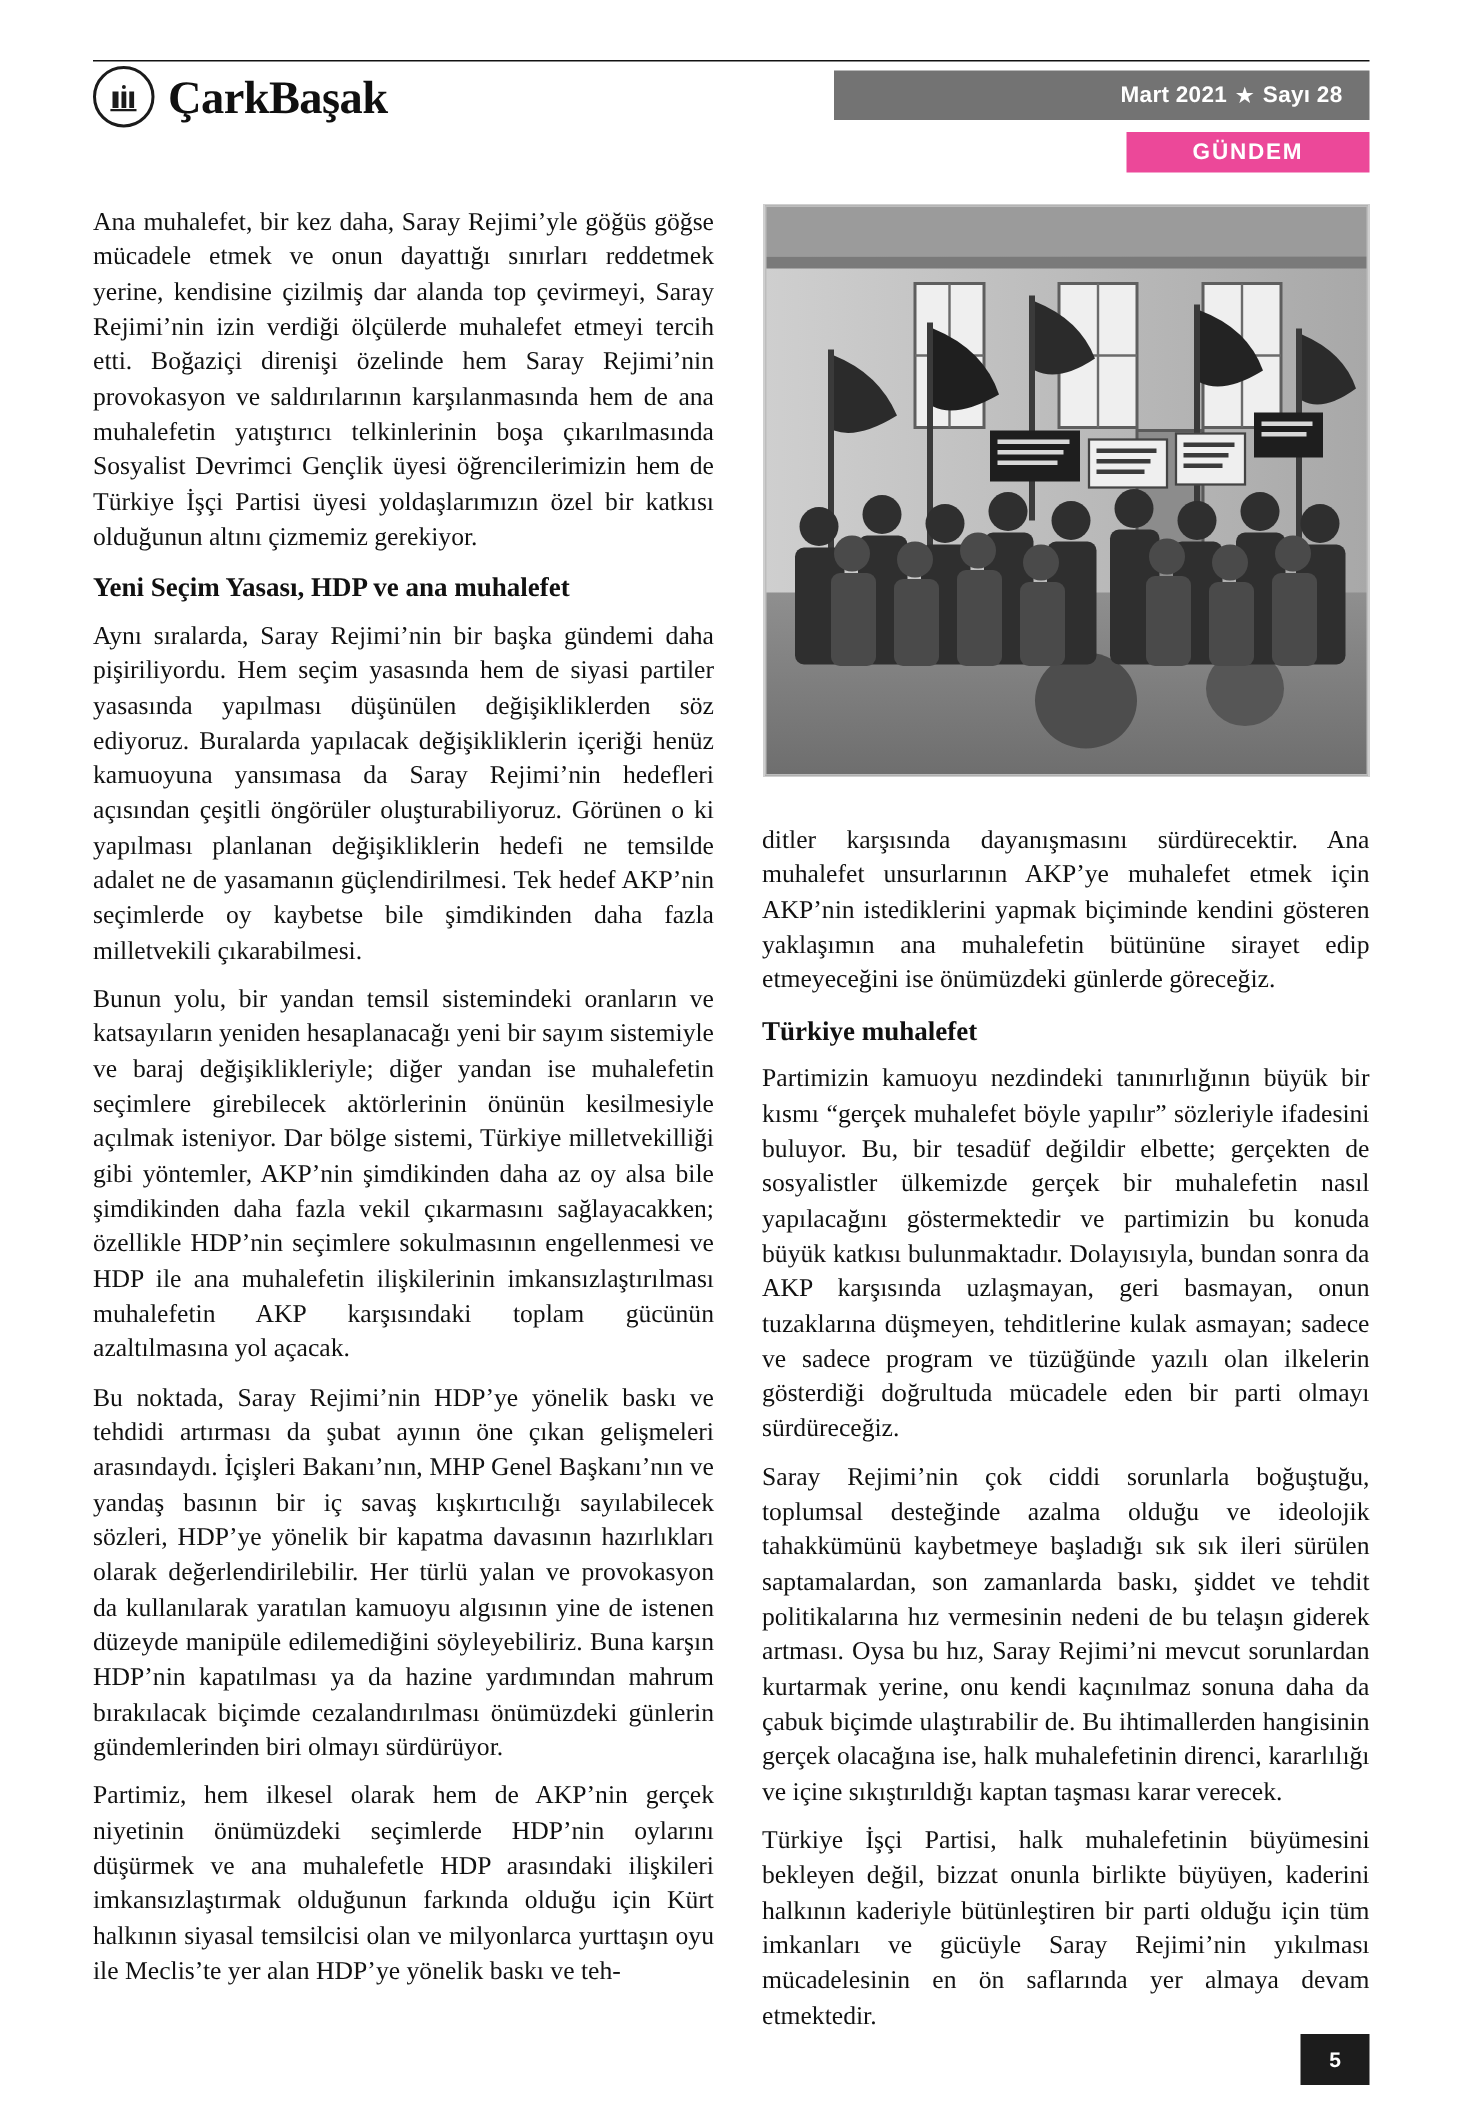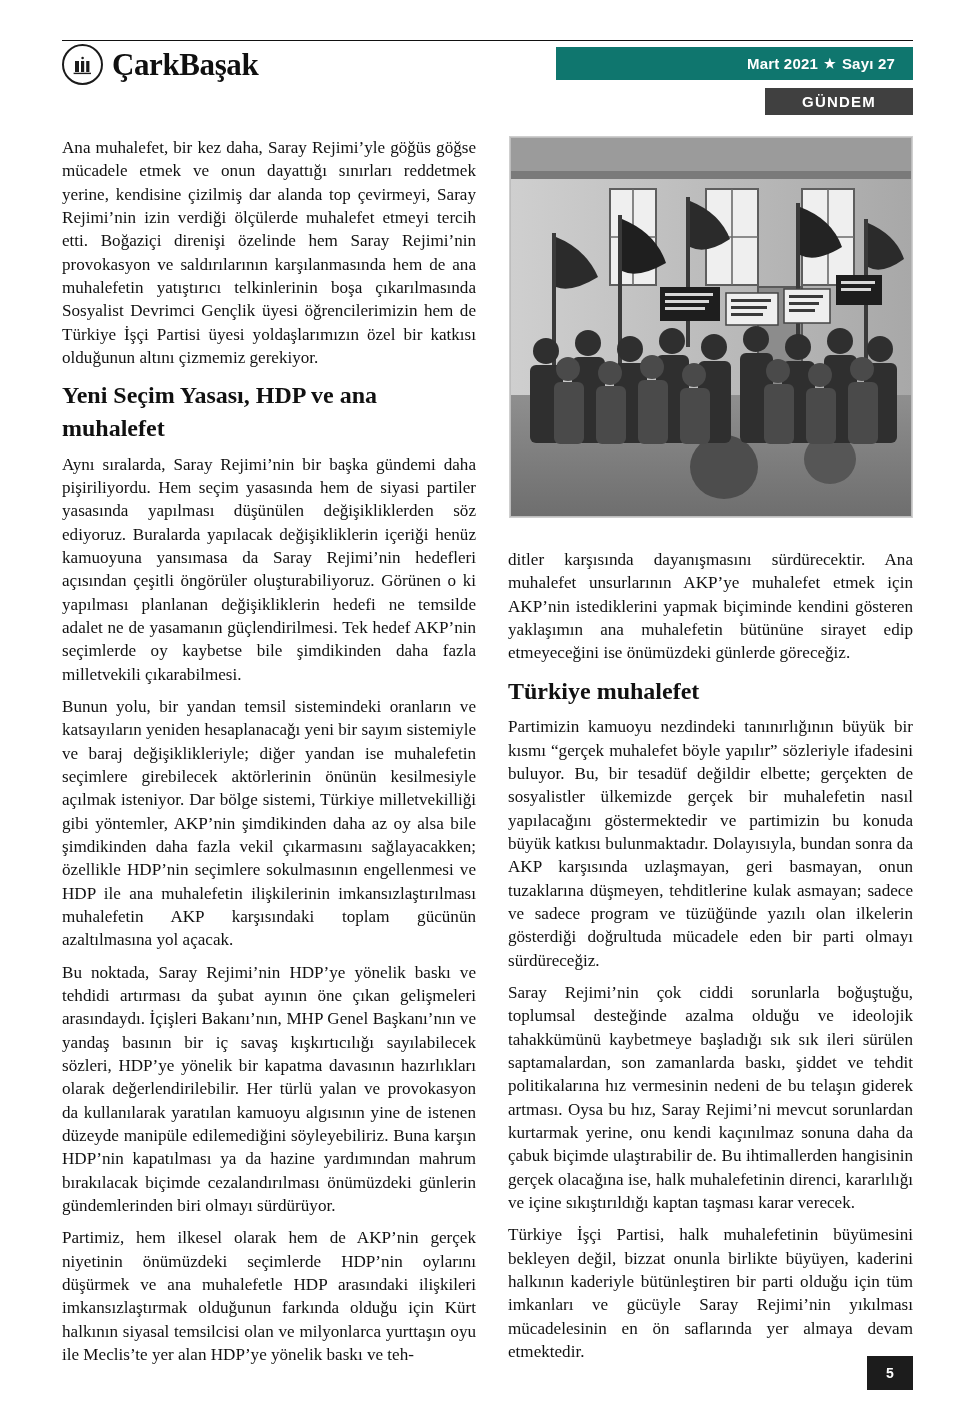--- a/index.html
+++ b/index.html
@@ -60,40 +60,40 @@
     color: #101010;
   }
   .brand .b1 { font-weight: 700; }
   .brand .b2 { font-weight: 700; }
   .issue-bar {
     position: absolute;
     right: 62px;
     top: 47px;
     width: 357px;
     height: 33px;
-    background: #0f766e;
+    background: #737373;
     color: #fff;
     display: flex;
     align-items: center;
     justify-content: flex-end;
     padding-right: 18px;
     box-sizing: border-box;
     font-family: "Liberation Sans", sans-serif;
     font-size: 15px;
     font-weight: 700;
     letter-spacing: 0.2px;
   }
   .issue-bar .star { margin: 0 6px; font-size: 13px; }
   .section-tag {
     position: absolute;
     right: 62px;
     top: 88px;
-    width: 148px;
+    width: 162px;
     height: 27px;
-    background: #404040;
+    background: #ec4899;
     color: #fff;
     display: flex;
     align-items: center;
     justify-content: center;
     font-family: "Liberation Sans", sans-serif;
     font-weight: 700;
     font-size: 15px;
     letter-spacing: 1.2px;
   }
 
@@ -110,21 +110,21 @@
   .col-right { left: 508px; top: 548px; width: 405px; }
 
   .col p {
     margin: 0 0 9px 0;
     text-indent: 0;
     -webkit-hyphens: auto;
     hyphens: auto;
   }
   .subhead {
     font-weight: 700;
-    font-size: 24px;
+    font-size: 18px;
     margin: 10px 0 8px 0;
     text-align: left;
   }
 
   
   .photo {
     position: absolute;
     left: 509px;
     top: 136px;
     width: 404px;
@@ -170,21 +170,21 @@
           <path d="M4.6 22.4 L22 22.4" stroke="#1b1b1b" stroke-width="1.4"></path>
         </g>
       </svg>
     </span>
     <span class="brand"><span class="b1">Çark</span><span class="b2">Başak</span></span>
   </div>
 
   <div class="issue-bar">
     <span>Mart 2021</span>
     <span class="star">★</span>
-    <span>Sayı 27</span>
+    <span>Sayı 28</span>
   </div>
 
   <div class="section-tag">GÜNDEM</div>
 </div>
 
 <div class="photo">
   <svg width="402" height="380" viewBox="0 0 402 380" aria-hidden="true">
     <defs>
       <linearGradient id="sky" x1="0" y1="0" x2="0" y2="1">
         <stop offset="0%" stop-color="#d9d9d9"></stop>

